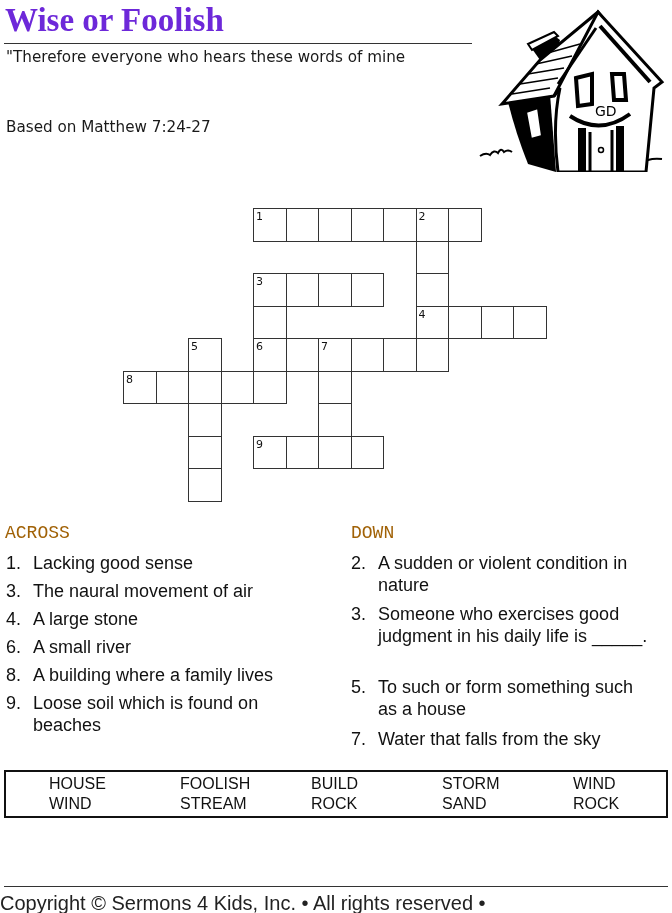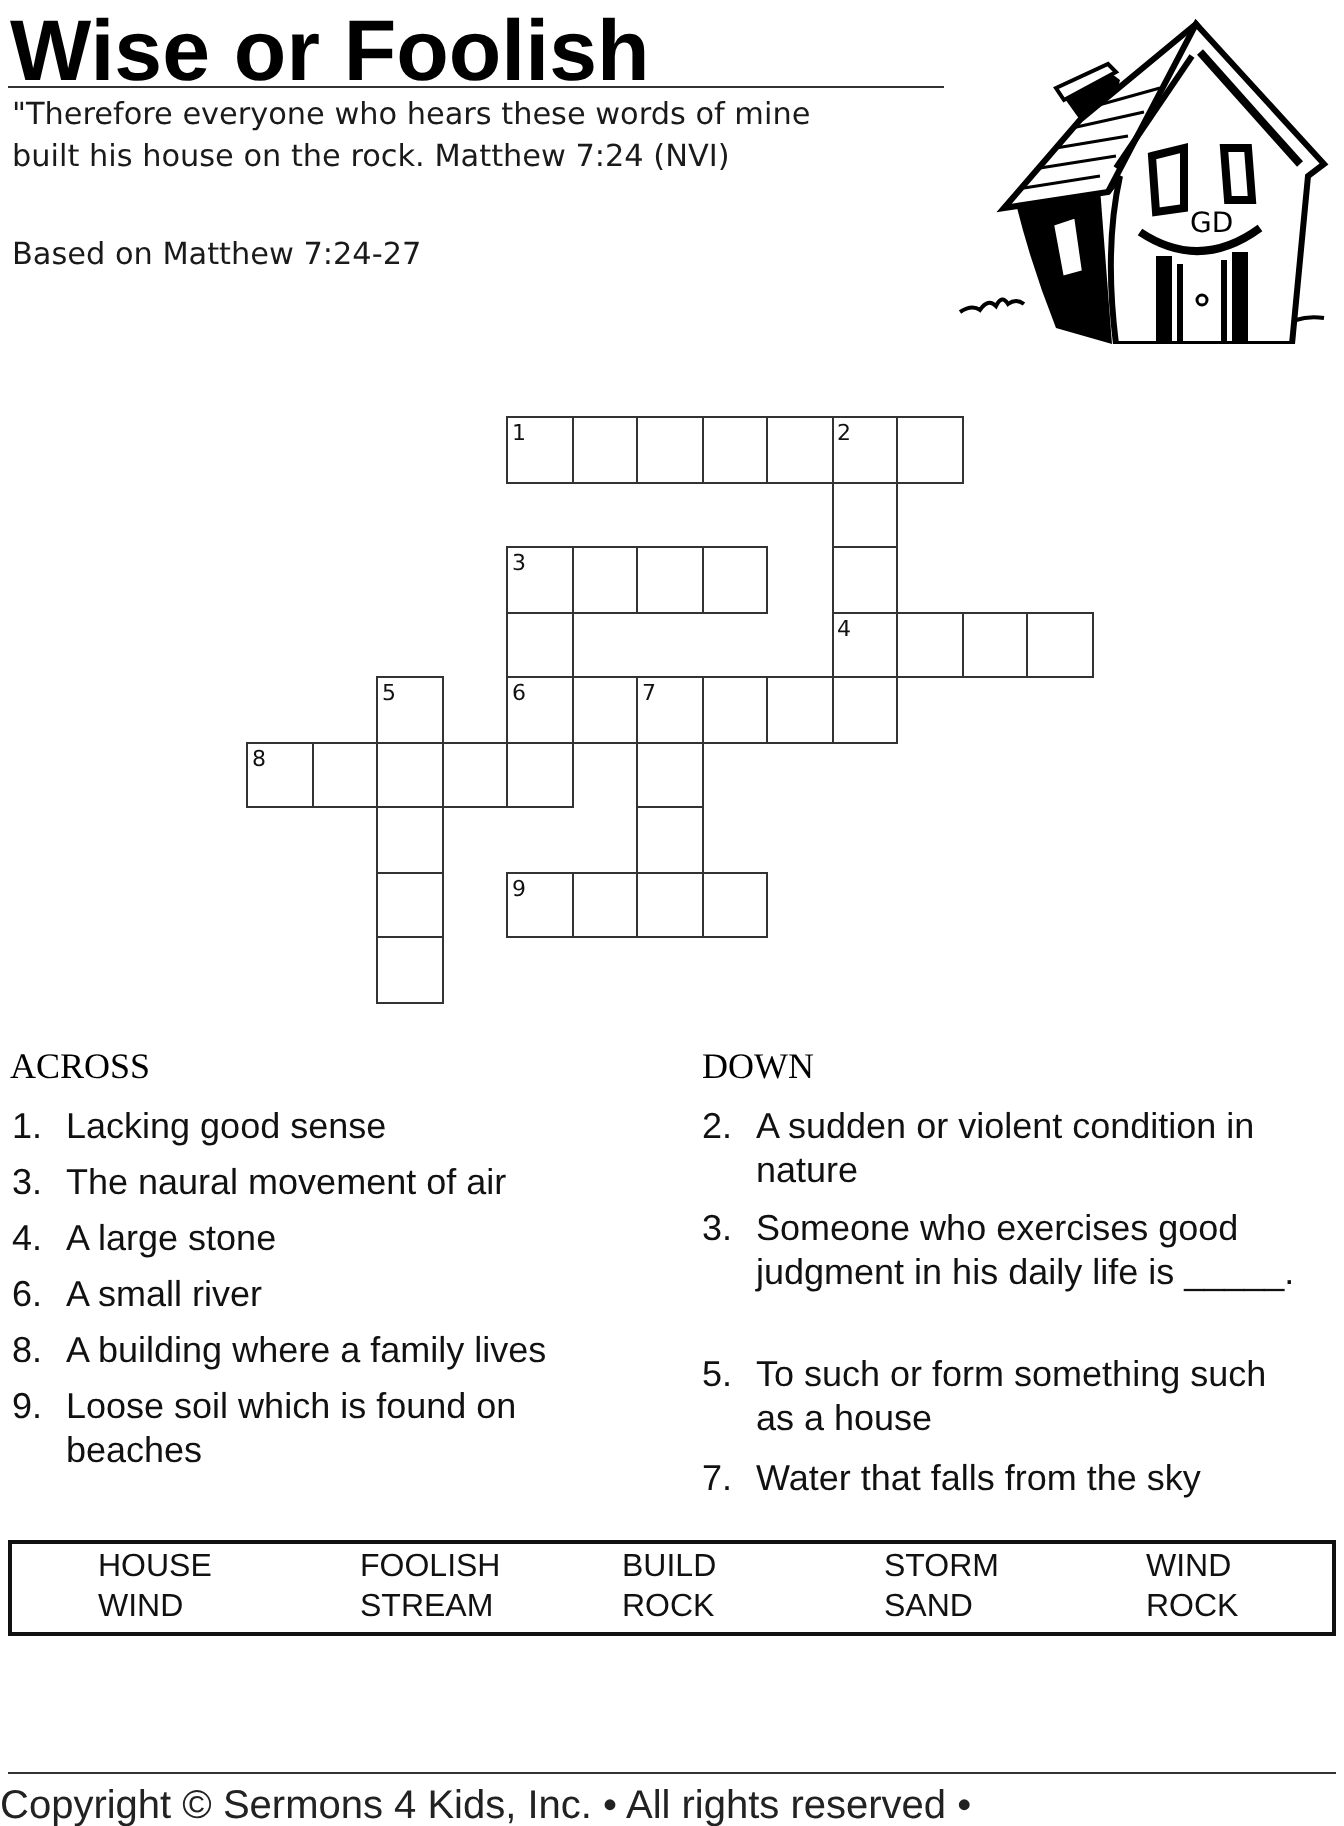--- a/index.html
+++ b/index.html
@@ -1,22 +1,22 @@
 <!DOCTYPE html>
 <html><head>
   <meta charset="utf-8">
   <style>
     * { box-sizing: border-box; margin: 0; padding: 0; }
     html, body { width: 672px; height: 913px; background: #ffffff; overflow: hidden; }
     body { position: relative; font-family: "DejaVu Sans", sans-serif; color: #111; }
 
     .title {
       position: absolute; left: 5px; top: 2px;
-      font-family: Liberation Sans, sans-serif; font-weight: bold;
-      font-size: 43px; color: #000000; letter-spacing: 0px;
+      font-family: Liberation Serif, serif; font-weight: bold;
+      font-size: 33px; color: #6d28d9; letter-spacing: 0px;
     }
     .title-rule {
       position: absolute; left: 4px; top: 43px; width: 468px; height: 0;
       border-top: 1.5px solid #333;
     }
     .quote {
       position: absolute; left: 6px; top: 47px; width: 470px;
       font-family: "DejaVu Sans", sans-serif; font-size: 15.2px; line-height: 21px;
       color: #1a1a1a;
     }
@@ -33,22 +33,22 @@
     .cell {
       position: absolute; width: 33.5px; height: 33.5px;
       border: 1px solid #333; background: #fff;
     }
     .cell .num {
       position: absolute; left: 2px; top: 1px;
       font-size: 11px; color: #111; font-family: "DejaVu Sans", sans-serif;
     }
 
     .clues-head {
-      position: absolute; font-family: Liberation Serif, serif;
-      font-size: 18px; color: #000000;
+      position: absolute; font-family: Liberation Mono, monospace;
+      font-size: 18px; color: #a16207;
     }
     .clue {
       position: absolute; font-family: "Liberation Sans", sans-serif;
       font-size: 18px; line-height: 22px; color: #111;
     }
     .clue .n { position: absolute; left: 0; top: 0; }
     .clue .t { display: block; margin-left: 27px; }
 
     .wordbank {
       position: absolute; left: 4px; top: 770px; width: 664px; height: 48px;
@@ -68,21 +68,20 @@
       font-family: "Liberation Sans", sans-serif; font-size: 20px; color: #222;
     }
   </style>
 </head>
 <body>
 
 <div class="title">Wise or Foolish</div>
 <div class="title-rule"></div>
 <div class="quote">
   <span class="line">"Therefore everyone who hears these words of mine</span>
-  <span class="line">built his house on the rock. Matthew 7:24 (NVI)</span>
 </div>
 <div class="based">Based on Matthew 7:24-27</div>
 
 <svg class="house" viewBox="0 0 190 168">
 
   <path d="M2 152 q6 -4 10 -1 q4 -6 8 -2 q3 -6 6 -1 q4 -3 8 0" fill="none" stroke="#000" stroke-width="2"></path>
   <path d="M150 158 q6 -4 10 -1 q5 -5 10 -1 q6 -2 14 -1" fill="none" stroke="#000" stroke-width="2"></path>
 
   <path d="M52 42 L74 30 L82 36 L80 44 L62 56 Z" fill="#000"></path>
   <path d="M50 40 L76 28 L80 32 L54 46 Z" fill="#fff" stroke="#000" stroke-width="2"></path>

